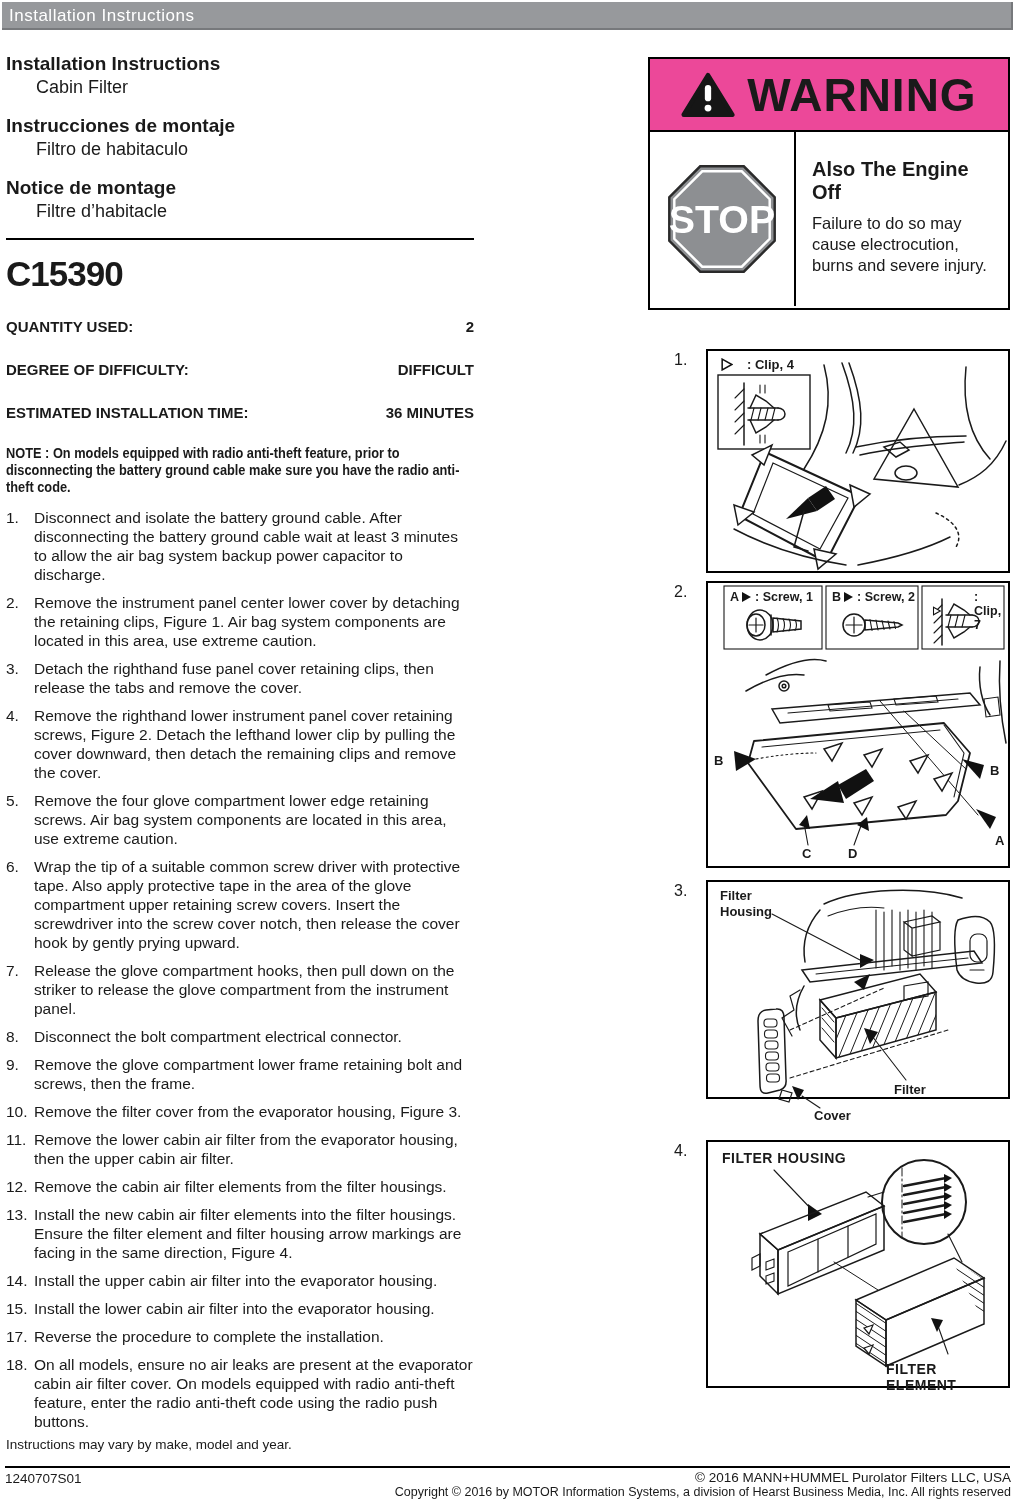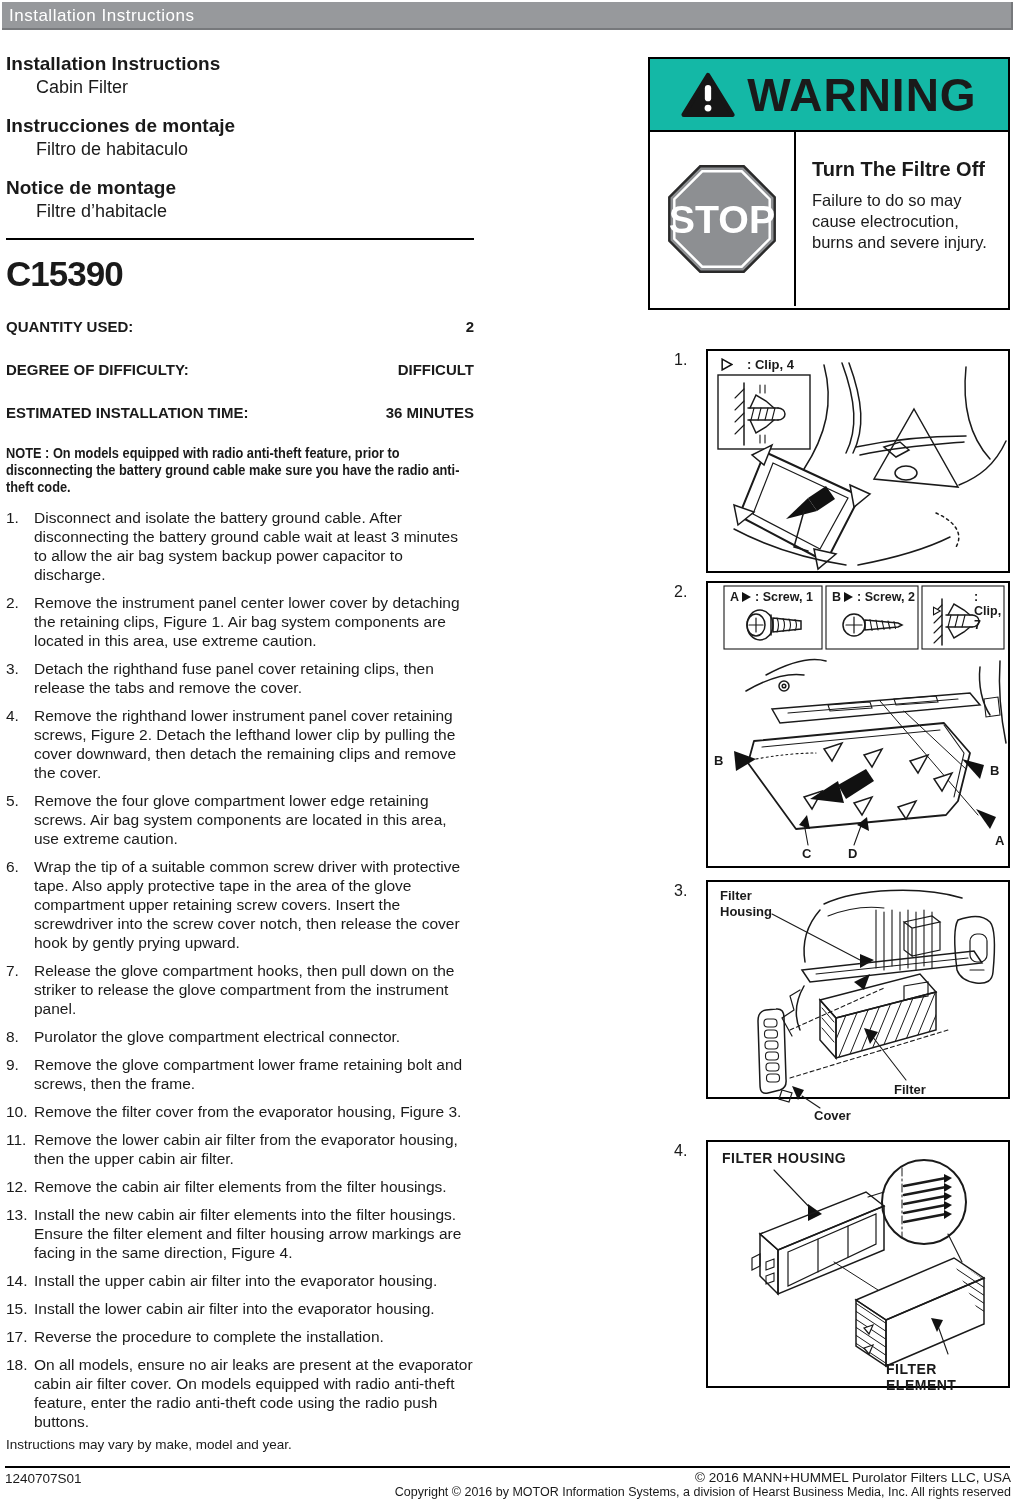--- a/index.html
+++ b/index.html
@@ -34,21 +34,21 @@
   .vary-note { position:absolute; left:6px; top:1437px; font-size:13.5px; }
   
   .footer-rule { position:absolute; left:5px; top:1466px; width:1005px; border:0; border-top:2px solid #000; }
   .footer-left { position:absolute; left:5px; top:1471px; font-size:13.5px; }
   .footer-right { position:absolute; right:4px; top:1470px; text-align:right; }
   .footer-right .l1 { font-size:13.5px; line-height:15px; }
   .footer-right .l2 { font-size:12.5px; line-height:15px; }
   
   .warning-box { position:absolute; left:648px; top:57px; width:362px; height:253px; border:2px solid #000; background:#fff; }
   .warning-header {
-    height:73px; background:#14b8a6; border-bottom:2px solid #000;
+    height:73px; background:#ec4899; border-bottom:2px solid #000;
     display:flex; align-items:center; justify-content:center; gap:12px;
   }
   .warning-title { font-size:46px; font-weight:bold; letter-spacing:1px; line-height:1; }
   .warning-body { display:flex; height:174px; }
   .stop-cell { width:146px; border-right:2px solid #000; display:flex; align-items:center; justify-content:center; }
   .warning-text-cell { flex:1; padding:26px 10px 0 16px; }
   .engine-off { font-weight:bold; font-size:20px; margin-bottom:9px; }
   .warning-desc { font-size:16.5px; line-height:21px; }
   
   .figure { position:absolute; left:648px; width:367px; }
@@ -131,21 +131,21 @@
     <li class="step">
         <span class="step-num">6.</span>
         <span class="step-text">Wrap the tip of a suitable common screw driver with protective tape. Also apply protective tape in the area of the glove compartment upper retaining screw covers. Insert the screwdriver into the screw cover notch, then release the cover hook by gently prying upward.</span>
       </li>
     <li class="step">
         <span class="step-num">7.</span>
         <span class="step-text">Release the glove compartment hooks, then pull down on the striker to release the glove compartment from the instrument panel.</span>
       </li>
     <li class="step">
         <span class="step-num">8.</span>
-        <span class="step-text">Purolator the glove compartment electrical connector.</span>
+        <span class="step-text">Disconnect the bolt compartment electrical connector.</span>
       </li>
     <li class="step">
         <span class="step-num">9.</span>
         <span class="step-text">Remove the glove compartment lower frame retaining bolt and screws, then the frame.</span>
       </li>
     <li class="step">
         <span class="step-num">10.</span>
         <span class="step-text">Remove the filter cover from the evaporator housing, Figure 3.</span>
       </li>
     <li class="step">
@@ -192,21 +192,21 @@
   </div>
   <div class="warning-body">
     <div class="stop-cell">
       <svg width="118" height="118" viewBox="0 0 120 120">
         <polygon points="113.6,37.8 113.6,82.2 82.2,113.6 37.8,113.6 6.4,82.2 6.4,37.8 37.8,6.4 82.2,6.4" fill="#8d8f92" stroke="#2a2a2a" stroke-width="2.5"></polygon>
         <polygon points="108.5,39.9 108.5,80.1 80.1,108.5 39.9,108.5 11.5,80.1 11.5,39.9 39.9,11.5 80.1,11.5" fill="none" stroke="#fff" stroke-width="2.5"></polygon>
         <text x="60" y="74" text-anchor="middle" font-family="Liberation Sans, sans-serif" font-size="40" font-weight="bold" fill="#fff">STOP</text>
       </svg>
     </div>
     <div class="warning-text-cell">
-      <div class="engine-off">Turn The Filtre Off</div>
+      <div class="engine-off">Also The Engine Off</div>
       <div class="warning-desc">Failure to do so may cause electrocution, burns and severe injury.</div>
     </div>
   </div>
 </div>
 
 <div class="figure" style="top:349px; height:224px;">
   <div class="fig-num">1.</div>
   <div class="fig-box" style="height:224px;">
     <svg class="art" width="300" height="220" viewBox="0 0 300 220" fill="none" stroke="#1a1a1a" stroke-width="1.5" stroke-linecap="round">
       <rect x="10" y="24" width="92" height="74" stroke-width="1.4"></rect>

